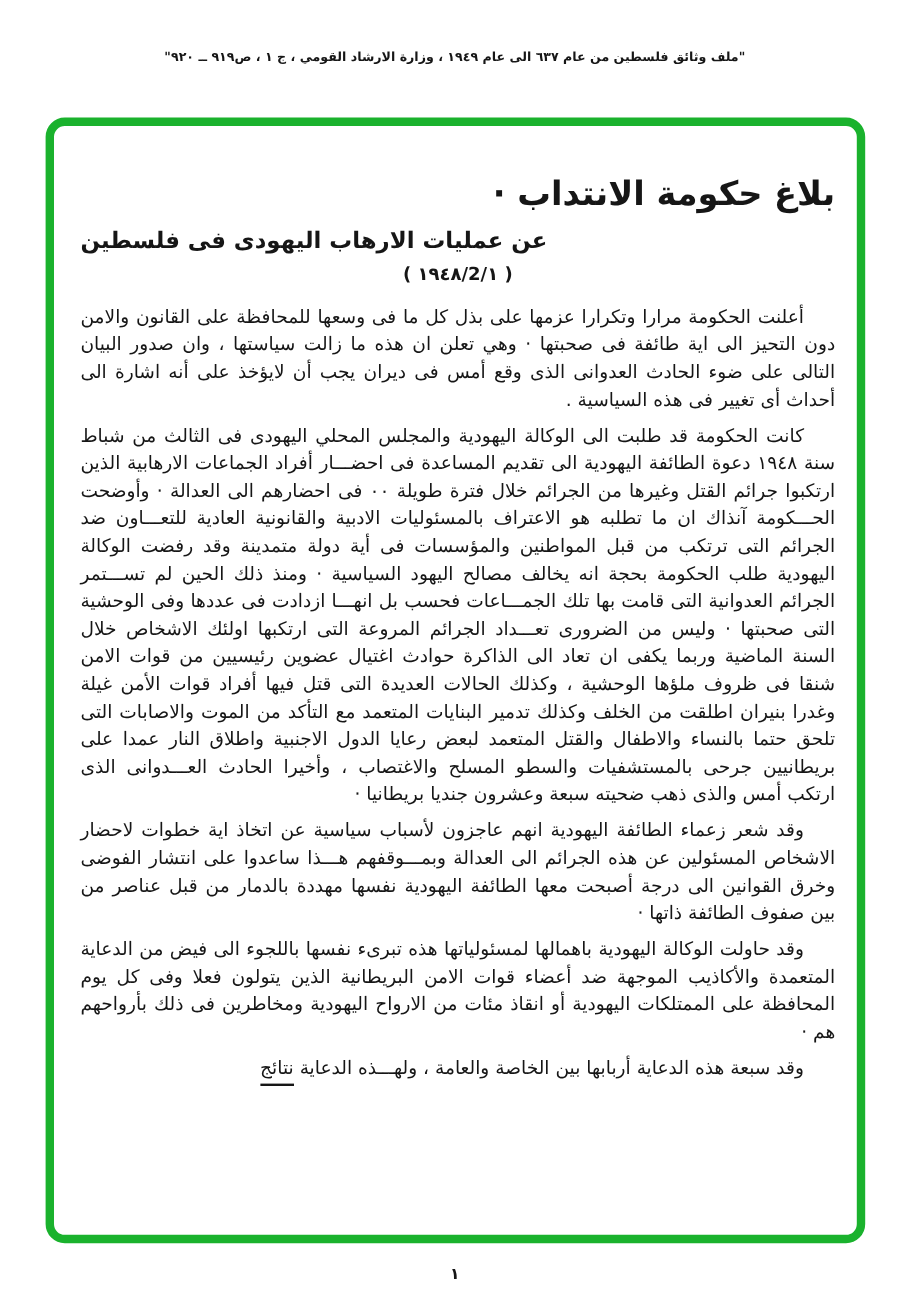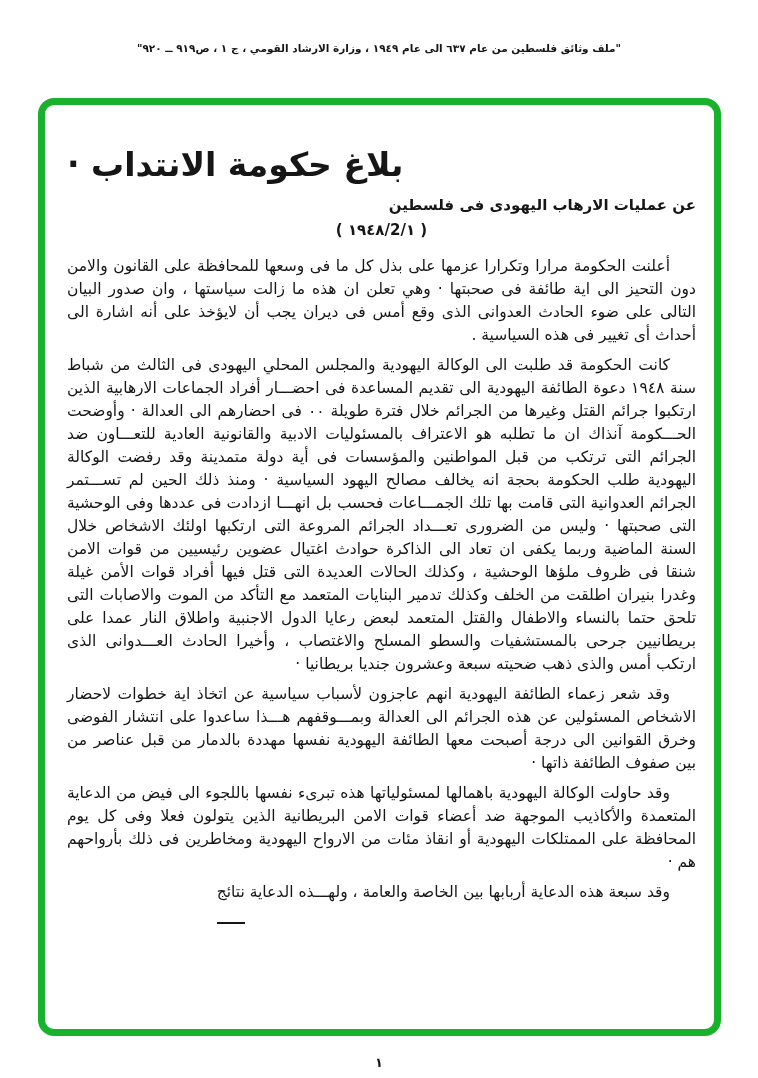--- a/index.html
+++ b/index.html
@@ -44,28 +44,28 @@
     border:7px solid var(--frame-green);
     border-radius:16px;
     box-sizing:border-box;
     background:var(--paper);
   }
   .content{
     direction:rtl;
     padding:40px 18px 0 22px;
   }
   .doc-title{
-    text-align:left;
-    font-size:33px;
+    text-align:right;
+    font-size:28px;
     font-weight:bold;
     letter-spacing:.5px;
   }
   .doc-subtitle{
-    text-align:right;
-    font-size:15px;
+    text-align:left;
+    font-size:19px;
     font-weight:bold;
     margin-top:12px;
   }
   .doc-date{
     text-align:center;
     direction:ltr;
     font-size:15px;
     font-weight:bold;
     margin-top:7px;
   }
@@ -75,21 +75,21 @@
     line-height:23px;
     text-align:justify;
   }
   .body-text p{
     margin:0 0 7px 0;
     text-indent:26px;
   }
   .catchword{
     display:inline-block;
     border-bottom:2px solid var(--ink);
-    padding-bottom:18px;
+    padding-bottom:1px;
     text-indent:0;
   }
   
   .page-number{
     position:absolute;
     bottom:8px;left:0;right:0;
     text-align:center;
     font-size:13px;
     font-weight:bold;
   }

